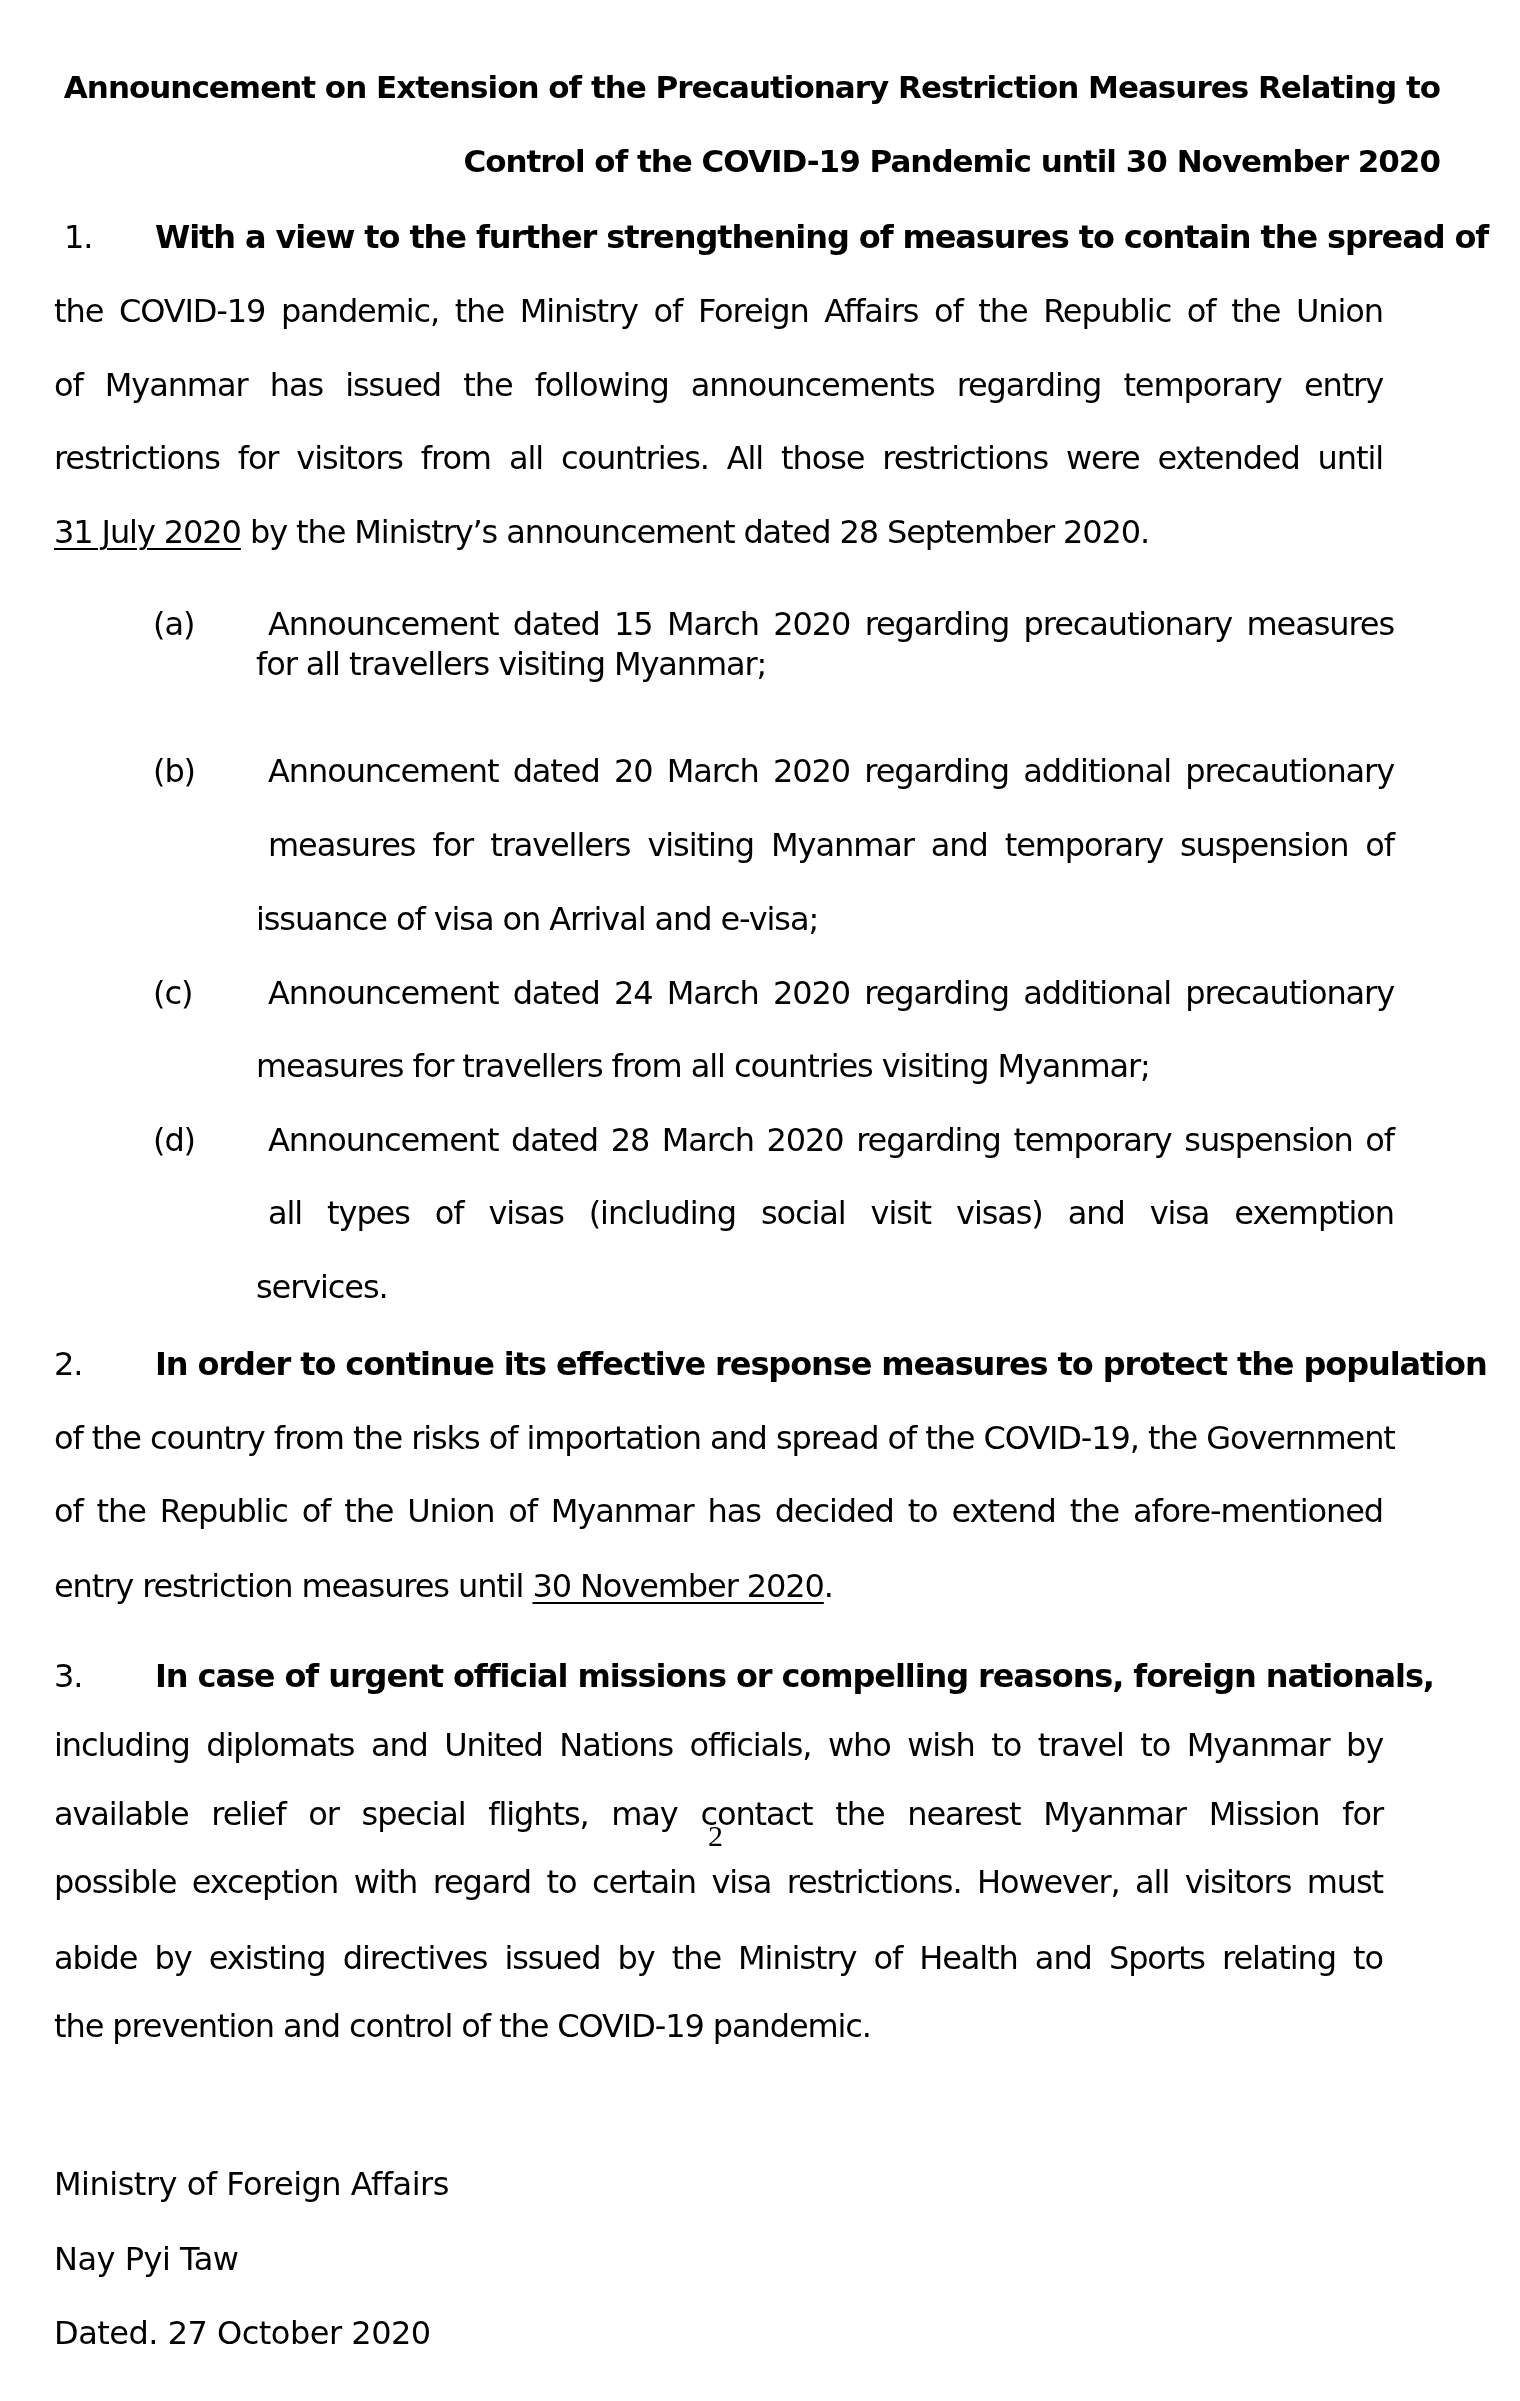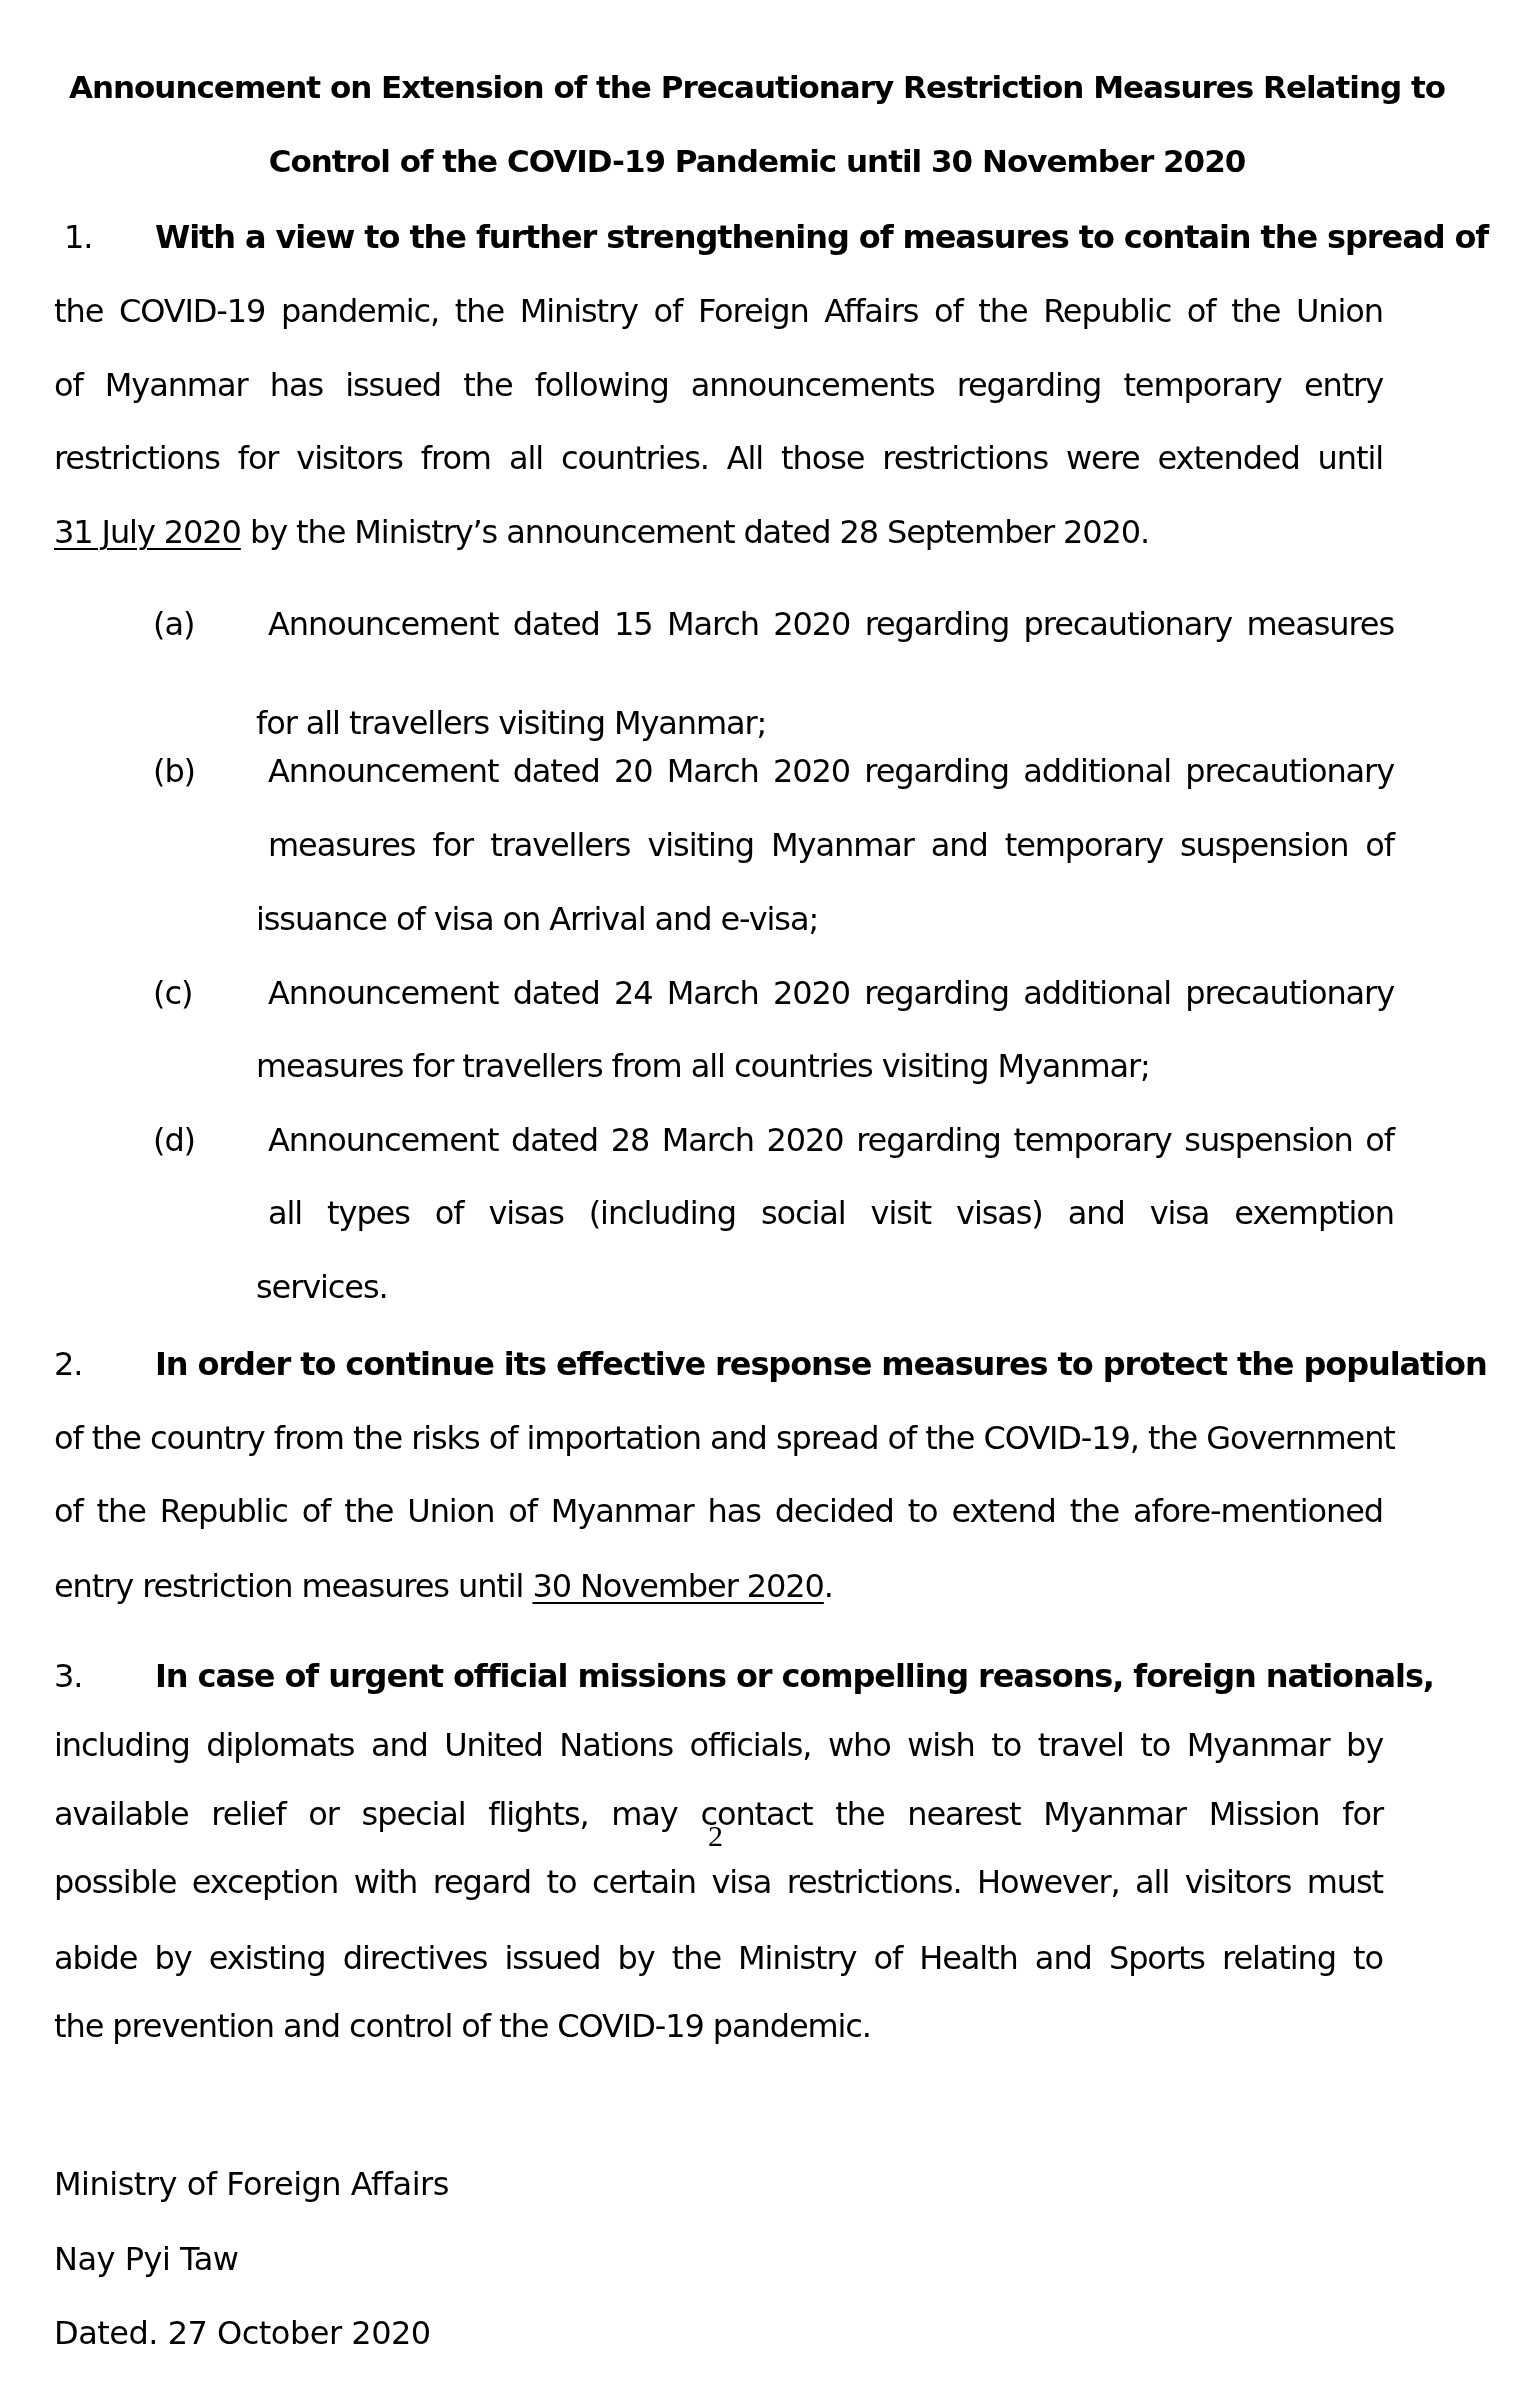--- a/index.html
+++ b/index.html
@@ -21,22 +21,21 @@
     font-size: 32px;
     line-height: 40px;
     letter-spacing: -1.1px;
   }
   .title {
     font-weight: bold;
     font-size: 31px;
     letter-spacing: -1px;
     left: 0;
     width: 1440px;
-    text-align: center;
-    padding-left: 37px;
+    text-align: right;
   }
   .just {
     left: 54px;
     width: 1329px;
     text-align: justify;
     text-align-last: justify;
   }
   .just-item {
     left: 268px;
     width: 1126px;
@@ -80,21 +79,21 @@
   <div class="line left" style="top:512px;">
     <span class="u">31 July 2020</span><span> by the Ministry’s announcement dated 28 September 2020.</span>
   </div>
 </div>
 
 <div>
 
   <div>
     <div class="line label" style="top:604px;">(a)</div>
     <div class="line just-item" style="top:604px;">Announcement dated 15 March 2020 regarding precautionary measures</div>
-    <div class="line item-text" style="top:703px;">for all travellers visiting Myanmar;</div>
+    <div class="line item-text" style="top:644px;">for all travellers visiting Myanmar;</div>
   </div>
 
   <div>
     <div class="line label" style="top:751px;">(b)</div>
     <div class="line just-item" style="top:751px;">Announcement dated 20 March 2020 regarding additional precautionary</div>
     <div class="line just-item" style="top:825px;">measures for travellers visiting Myanmar and temporary suspension of</div>
     <div class="line item-text" style="top:899px;">issuance of visa on Arrival and e-visa;</div>
   </div>
 
   <div>

